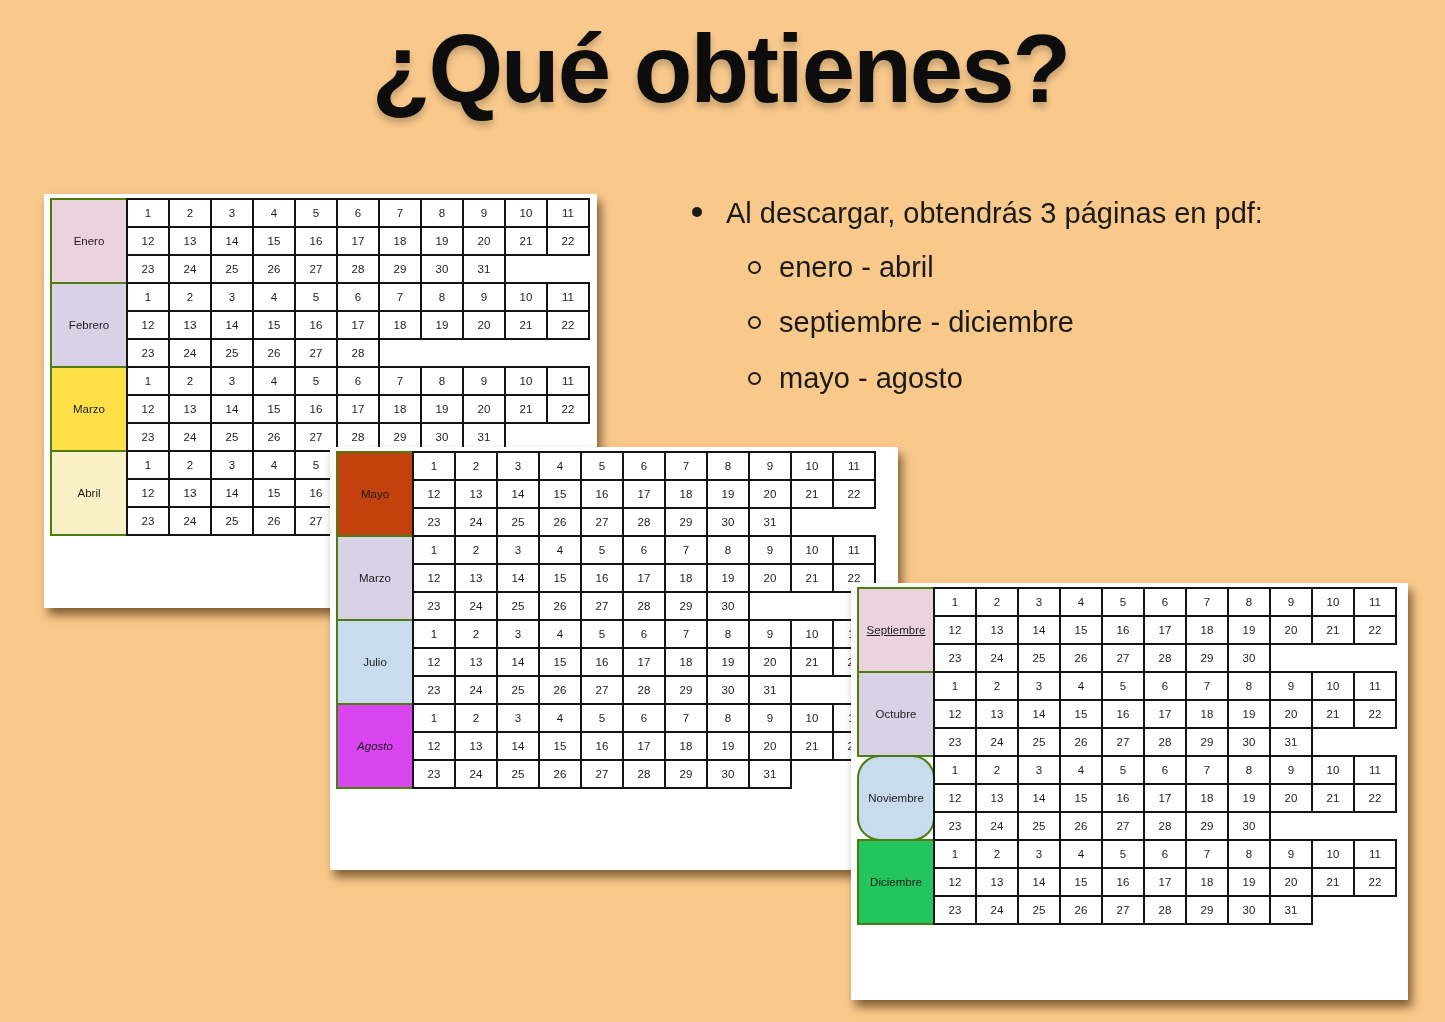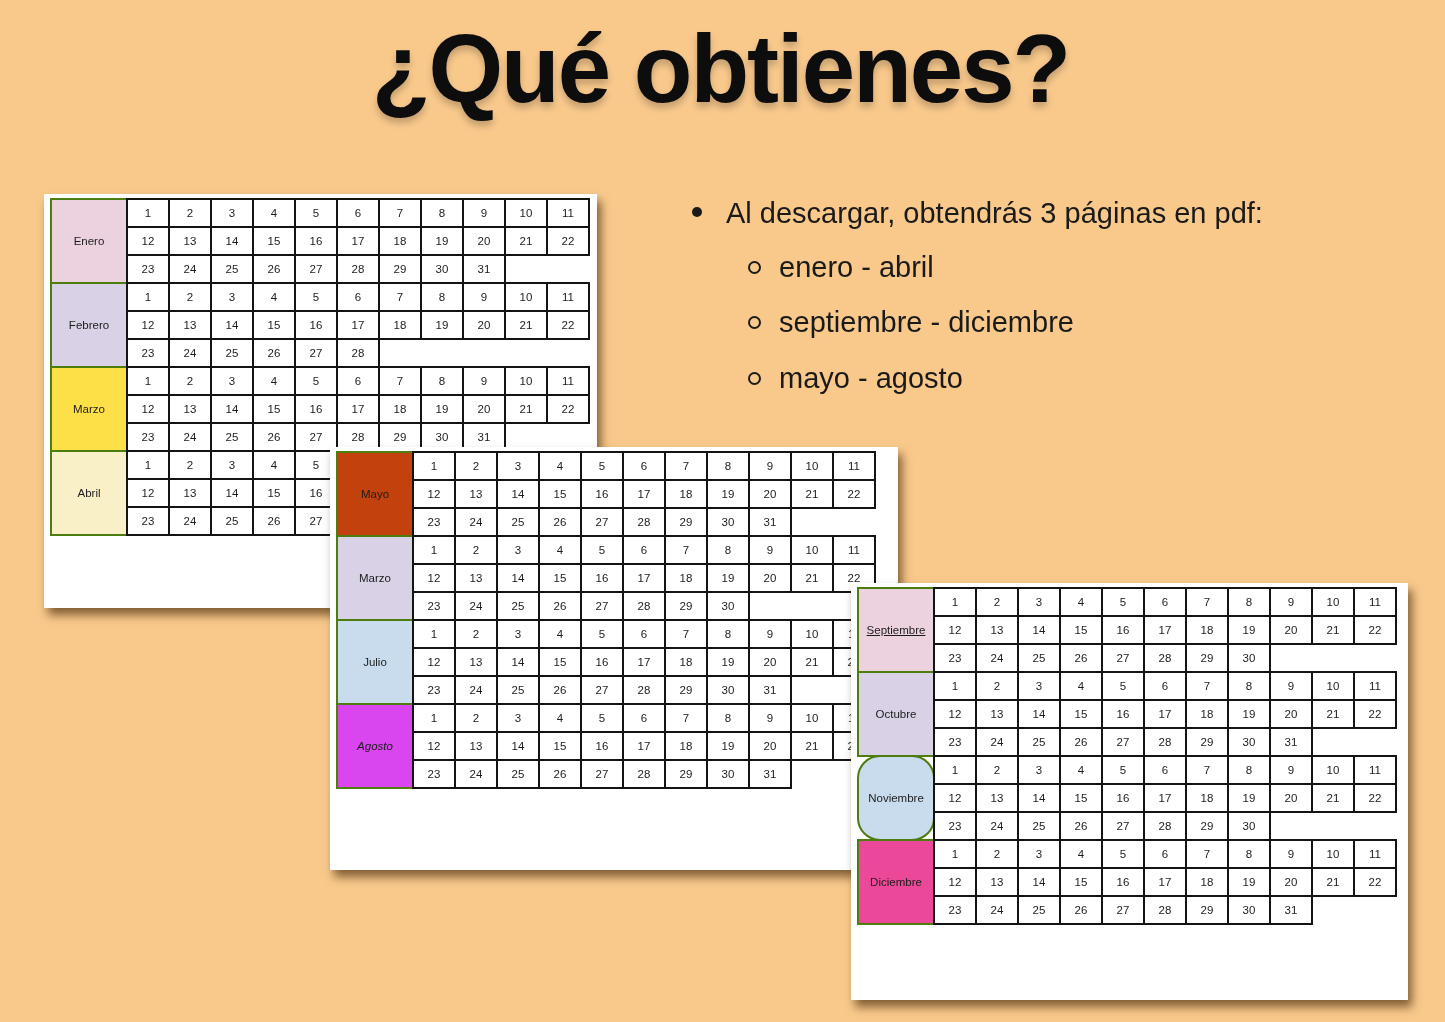--- a/index.html
+++ b/index.html
@@ -560,21 +560,21 @@
             <div class="dcell">25</div>
             <div class="dcell">26</div>
             <div class="dcell">27</div>
             <div class="dcell">28</div>
             <div class="dcell">29</div>
             <div class="dcell">30</div>
           </div>
         </div>
       </div>
       <div class="month">
-        <div class="mlabel" style="background: #ec4899; text-align: center;">Diciembre</div>
+        <div class="mlabel" style="background: #22c55e; text-align: center;">Diciembre</div>
         <div class="mrows">
           <div class="mrow">
             <div class="dcell">1</div>
             <div class="dcell">2</div>
             <div class="dcell">3</div>
             <div class="dcell">4</div>
             <div class="dcell">5</div>
             <div class="dcell">6</div>
             <div class="dcell">7</div>
             <div class="dcell">8</div>

